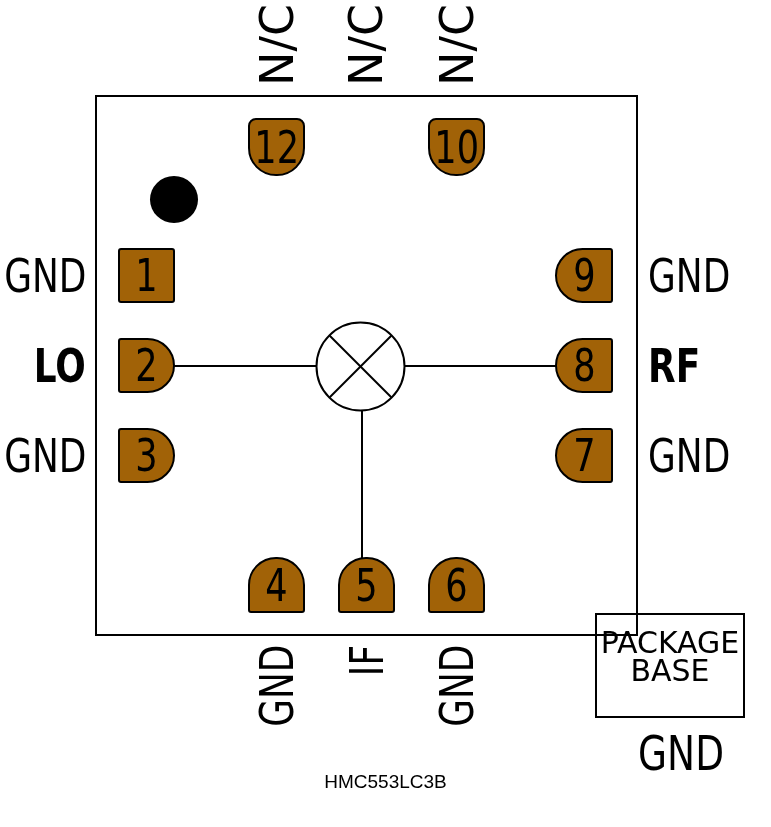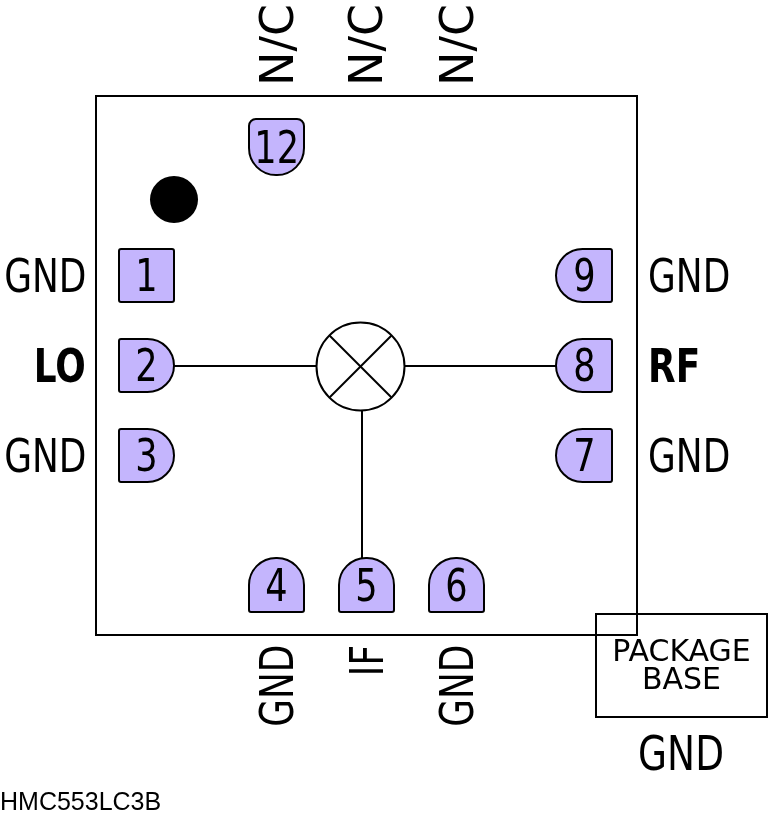--- a/index.html
+++ b/index.html
@@ -33,21 +33,21 @@
   }
 
   
   .schem { position: absolute; left: 0; top: 0; }
 
   
   .pin {
     position: absolute;
     box-sizing: border-box;
     border: 2px solid #000;
-    background: #c4b5fd;
+    background: #a16207;
     display: flex; align-items: center; justify-content: center;
     font-size: 45px; line-height: 1;
   }
   .pin-1  { left: 118px; top: 248px; width: 57px; height: 55px; border-radius: 3px; }
   .pin-2  { left: 118px; top: 338px; width: 57px; height: 55px; border-radius: 3px 28px 28px 3px; }
   .pin-3  { left: 118px; top: 428px; width: 57px; height: 55px; border-radius: 3px 28px 28px 3px; }
   .pin-4  { left: 248px; top: 557px; width: 57px; height: 56px; border-radius: 28px 28px 3px 3px; }
   .pin-5  { left: 338px; top: 557px; width: 57px; height: 56px; border-radius: 28px 28px 3px 3px; }
   .pin-6  { left: 428px; top: 557px; width: 57px; height: 56px; border-radius: 28px 28px 3px 3px; }
   .pin-7  { left: 555px; top: 428px; width: 58px; height: 55px; border-radius: 28px 3px 3px 28px; }
@@ -89,46 +89,46 @@
   .vt-2 { left: 321px; }
   .vt-3 { left: 412px; }
   .vb-1 { left: 227px; }
   .vb-2 { left: 317px; }
   .vb-3 { left: 407px; }
 
   
   .pkg-box {
     position: absolute;
     left: 595px; top: 613px;
-    width: 173px; height: 105px;
+    width: 150px; height: 105px;
     border: 2px solid #000;
     box-sizing: border-box;
     background: transparent;
     display: flex; flex-direction: column;
     align-items: center; justify-content: flex-start;
-    padding-top: 22px;
+    padding-top: 14px;
     font-size: 30px; line-height: 28px;
     text-align: center;
   }
   .pkg-gnd {
     position: absolute;
     left: 595px; top: 729px;
     width: 173px;
     display: flex; justify-content: center;
     font-size: 48px; line-height: 1;
   }
 
   
   .part-number {
     position: absolute;
-    left: 0; top: 788px;
+    left: 0; top: 772px;
     width: 771px;
-    text-align: left;
+    text-align: center;
     font-family: "Liberation Sans", sans-serif;
-    font-size: 25px; line-height: 1.1;
+    font-size: 19px; line-height: 1.1;
   }
 </style>
 </head>
 <body>
 
 <div class="canvas">
 
   <div class="chip"></div>
 
   <div class="dot"></div>
@@ -170,20 +170,23 @@
   <div class="pin pin-7">
     <span class="ts tsc">7</span>
   </div>
   <div class="pin pin-8">
     <span class="ts tsc">8</span>
   </div>
   <div class="pin pin-9">
     <span class="ts tsc">9</span>
   </div>
 
+  <div class="pin pin-10">
+    <span class="ts tsc">10</span>
+  </div>
   <div class="pin pin-12">
     <span class="ts tsc">12</span>
   </div>
 
   <div class="hlabel hl-left row-a">
     <span class="ts tsr">GND</span>
   </div>
   <div class="hlabel hl-left row-b">
     <span class="ts tsr">LO</span>
   </div>

